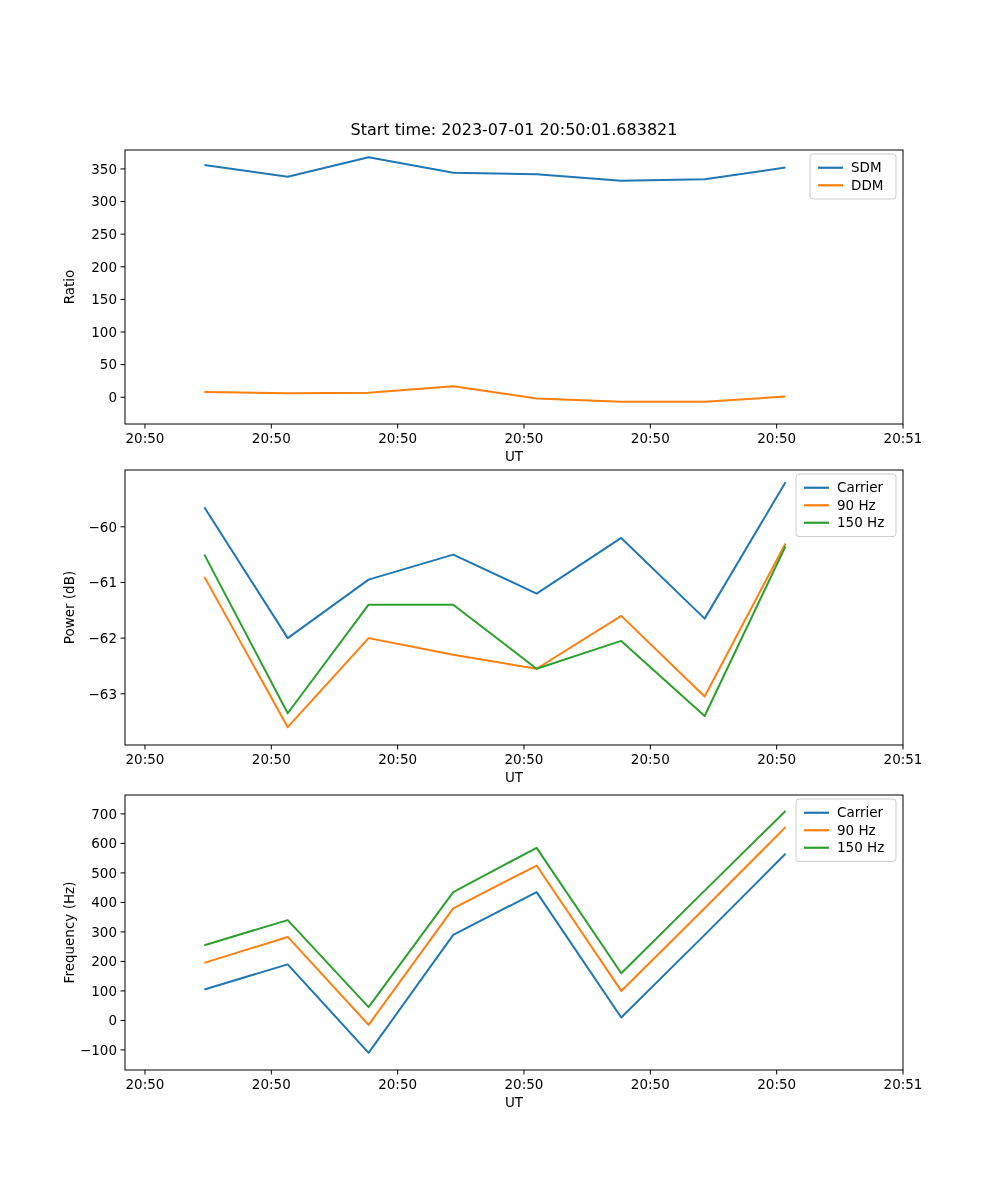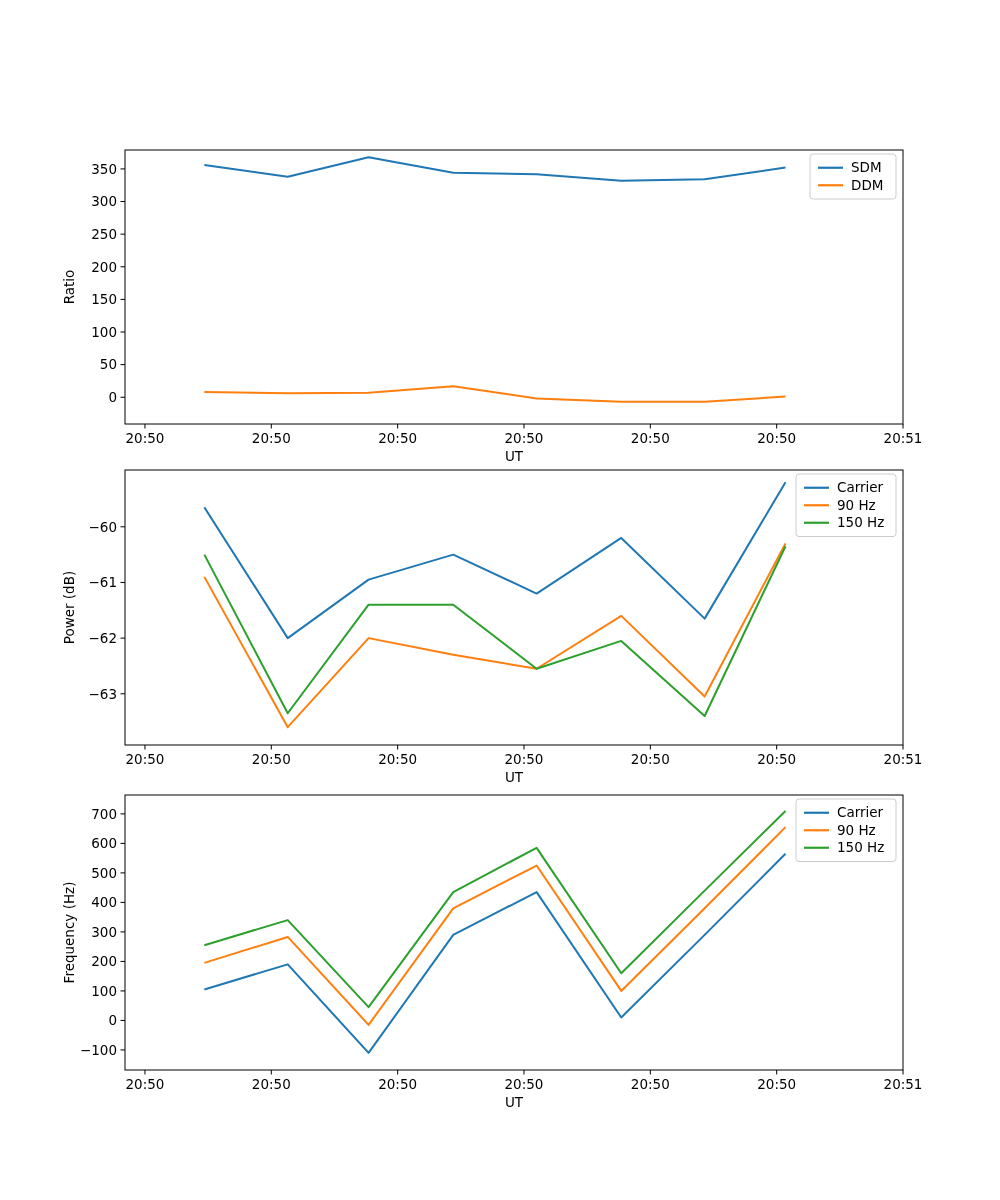--- a/index.html
+++ b/index.html
@@ -7,20 +7,21 @@
           font-family:"DejaVu Sans","Liberation Sans",sans-serif;}
   #fig-title{position:absolute;left:125px;top:120px;width:778px;text-align:center;
              font-size:16px;color:#000;}
   #charts{position:absolute;left:0;top:0;}
   svg text{font-family:"DejaVu Sans","Liberation Sans",sans-serif;}
 </style>
 </head>
 <body>
 
 <div id="figure">
+  <div id="fig-title">Start time: 2023-07-01 20:50:01.683821</div>
   <svg id="charts" width="1000" height="1200" viewBox="0 0 1000 1200">
       <g>
         <rect x="125" y="150" width="778" height="274" fill="none" stroke="#000" stroke-width="1"></rect>
         <line x1="144.96167586878857" y1="424" x2="144.96167586878857" y2="428.5" stroke="#000" stroke-width="1"></line>
         <text x="144.96167586878857" y="443" text-anchor="middle" font-size="13.5" fill="#000">20:50</text>
         <line x1="271.3013965573238" y1="424" x2="271.3013965573238" y2="428.5" stroke="#000" stroke-width="1"></line>
         <text x="271.3013965573238" y="443" text-anchor="middle" font-size="13.5" fill="#000">20:50</text>
         <line x1="397.641117245859" y1="424" x2="397.641117245859" y2="428.5" stroke="#000" stroke-width="1"></line>
         <text x="397.641117245859" y="443" text-anchor="middle" font-size="13.5" fill="#000">20:50</text>
         <line x1="523.9808379343942" y1="424" x2="523.9808379343942" y2="428.5" stroke="#000" stroke-width="1"></line>

